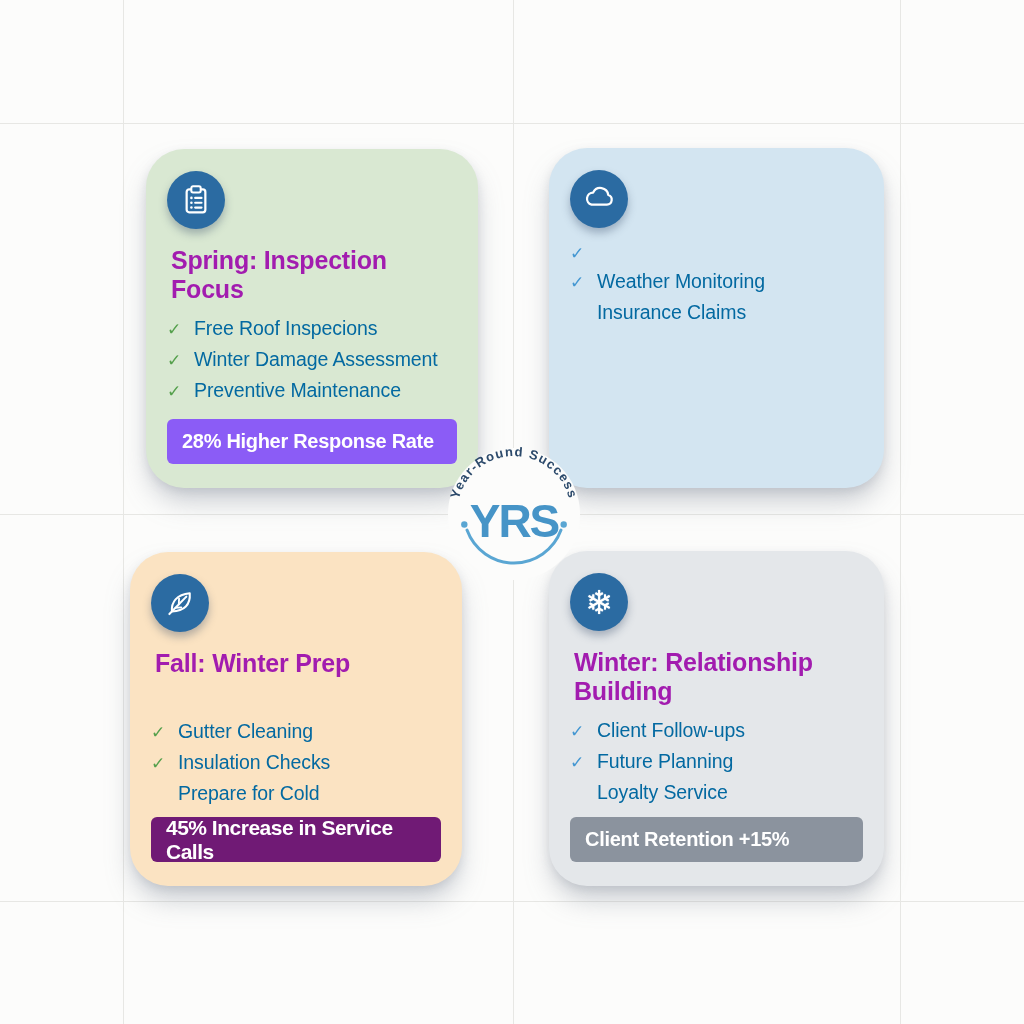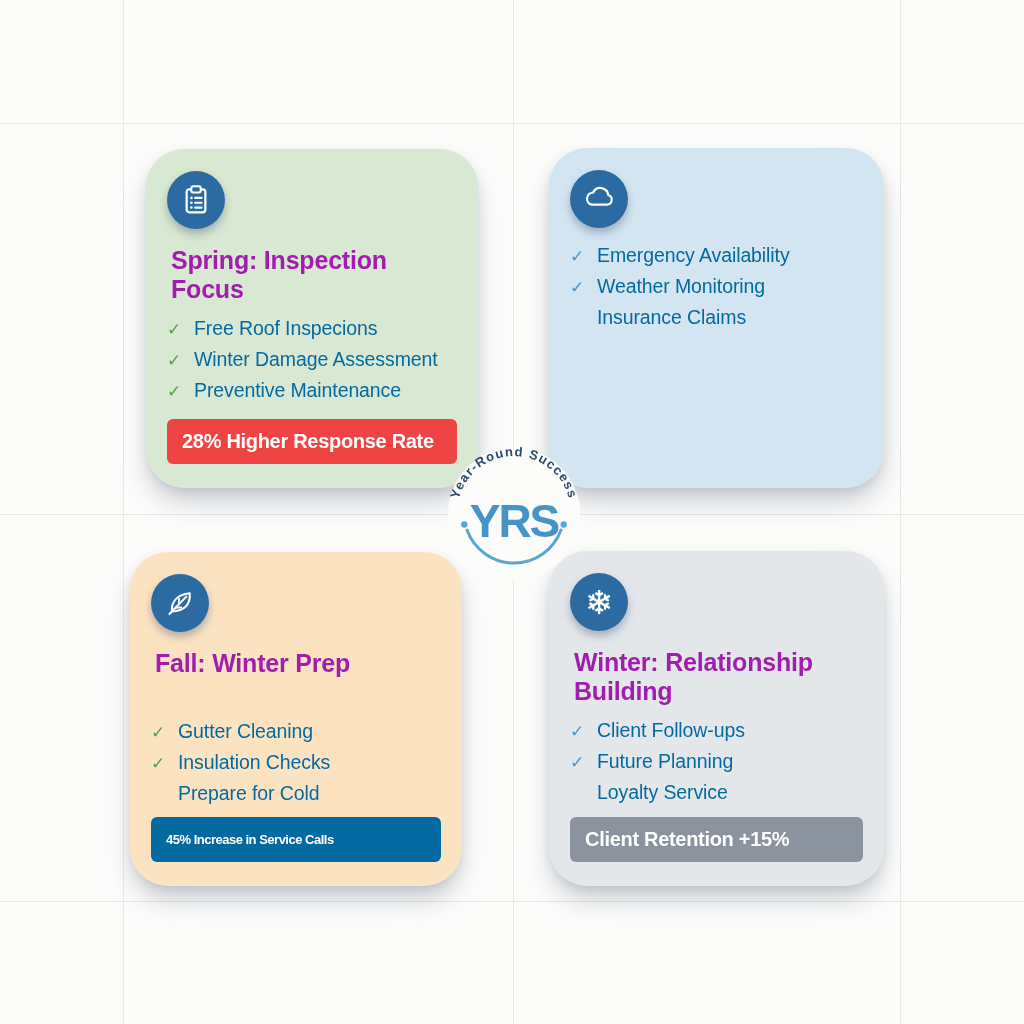--- a/index.html
+++ b/index.html
@@ -60,23 +60,23 @@
   .card-summer .check,.card-winter .check{color:#4497d2;}
   .item-text{font-size:19.5px;color:#0369a1;letter-spacing:-.1px;line-height:1.12;}
 
   .badge{
     margin-top:auto;height:45px;flex:none;
     display:flex;align-items:center;
     padding-left:15px;border-radius:6px;
     color:#ffffff;font-weight:bold;font-size:20px;letter-spacing:-.3px;
     box-sizing:border-box;
   }
-  .badge-green {background:#ef4444;}
+  .badge-green {background:#8b5cf6;}
   .badge-blue  {background:#4495cb;}
-  .badge-orange{background:#0369a1;font-size:13px;letter-spacing:-.5px;}
+  .badge-orange{background:#701a75;font-size:21px;letter-spacing:-.5px;}
   .badge-gray  {background:#8b939e;}
 
   
   .logo-wrap{position:absolute;left:439px;top:438px;width:150px;height:150px;}
   .arc-text{
     font-family:"Liberation Sans",sans-serif;
     font-size:13px;font-weight:bold;letter-spacing:1.2px;
     fill:#2c4a6b;
   }
   .yrs-text{
@@ -135,21 +135,20 @@
 
   <section class="card card-summer">
     <div class="icon-circle">
       <svg width="36" height="36" viewBox="0 0 48 48">
         <path class="wicon" stroke-width="3" d="M 14 31.5 L 34.5 31.5 A 6.6 6.6 0 0 0 36.3 18.6 A 10.6 10.6 0 0 0 16.2 15.4 A 8.2 8.2 0 0 0 14 31.5 Z"></path>
       </svg>
     </div>
     <ul class="items">
       <li class="item">
         <span class="check">✓</span>
-        <span class="item-text">Emergency Availability</span>
       </li>
       <li class="item">
         <span class="check">✓</span>
         <span class="item-text">Weather Monitoring</span>
       </li>
       <li class="item">
         <span class="check"></span>
         <span class="item-text">Insurance Claims</span>
       </li>
     </ul>

